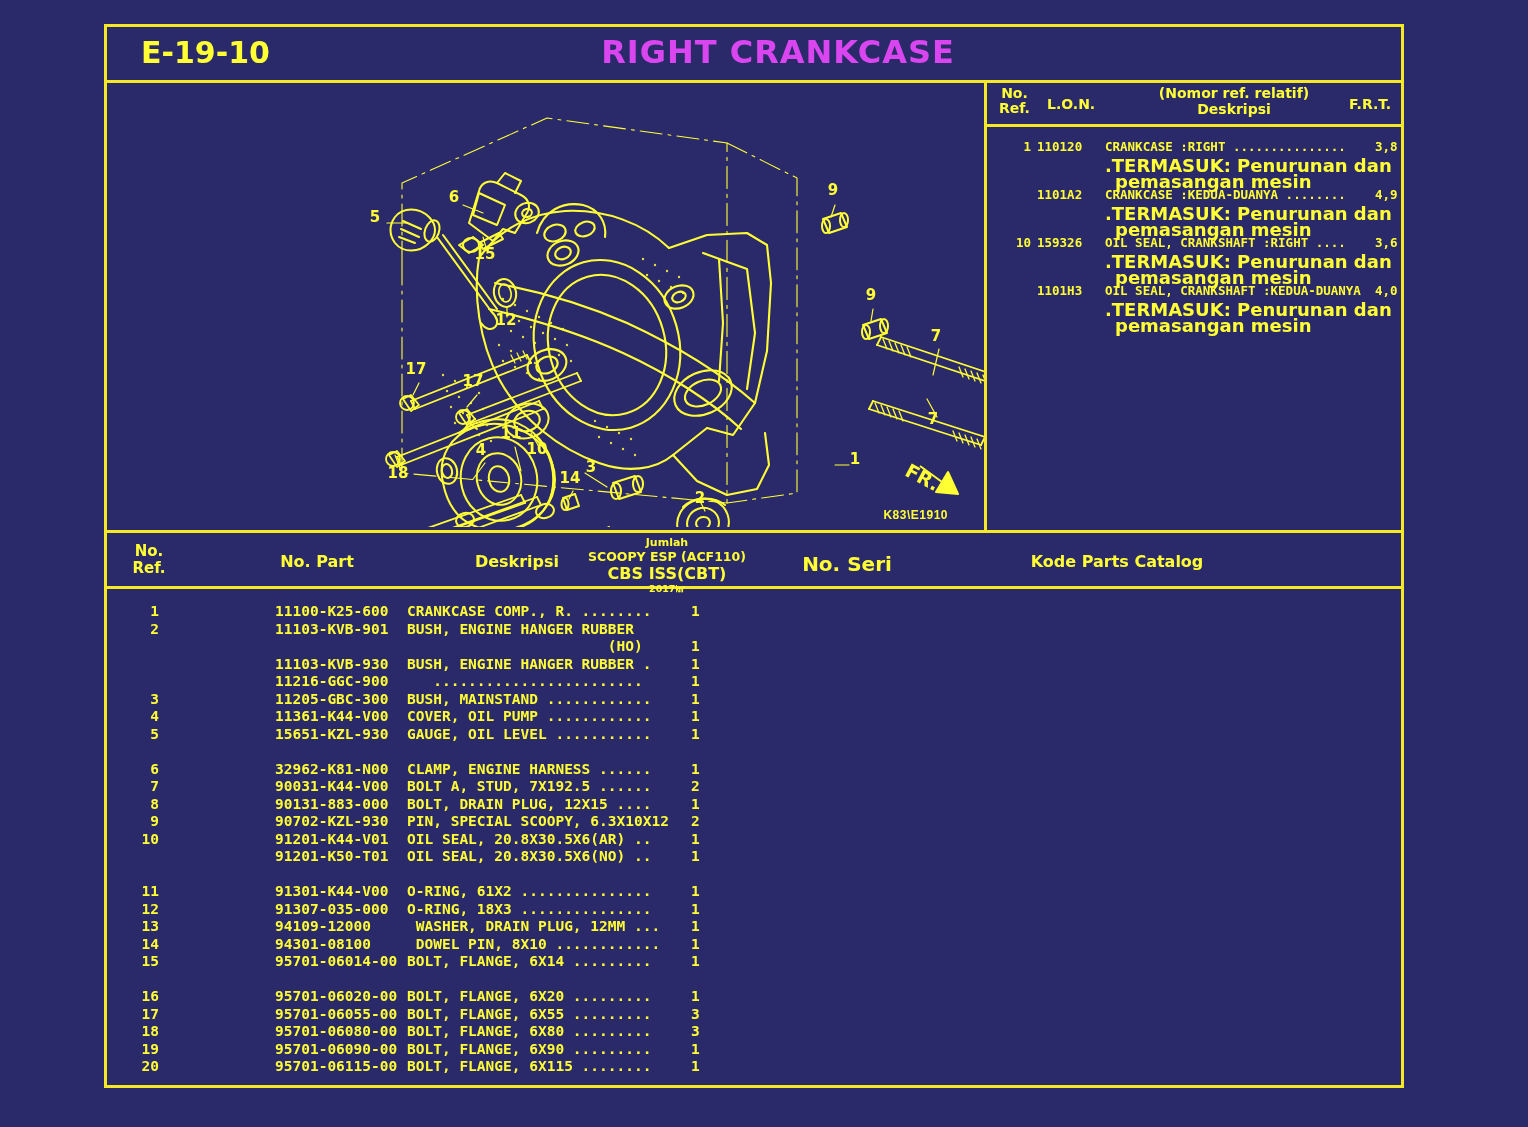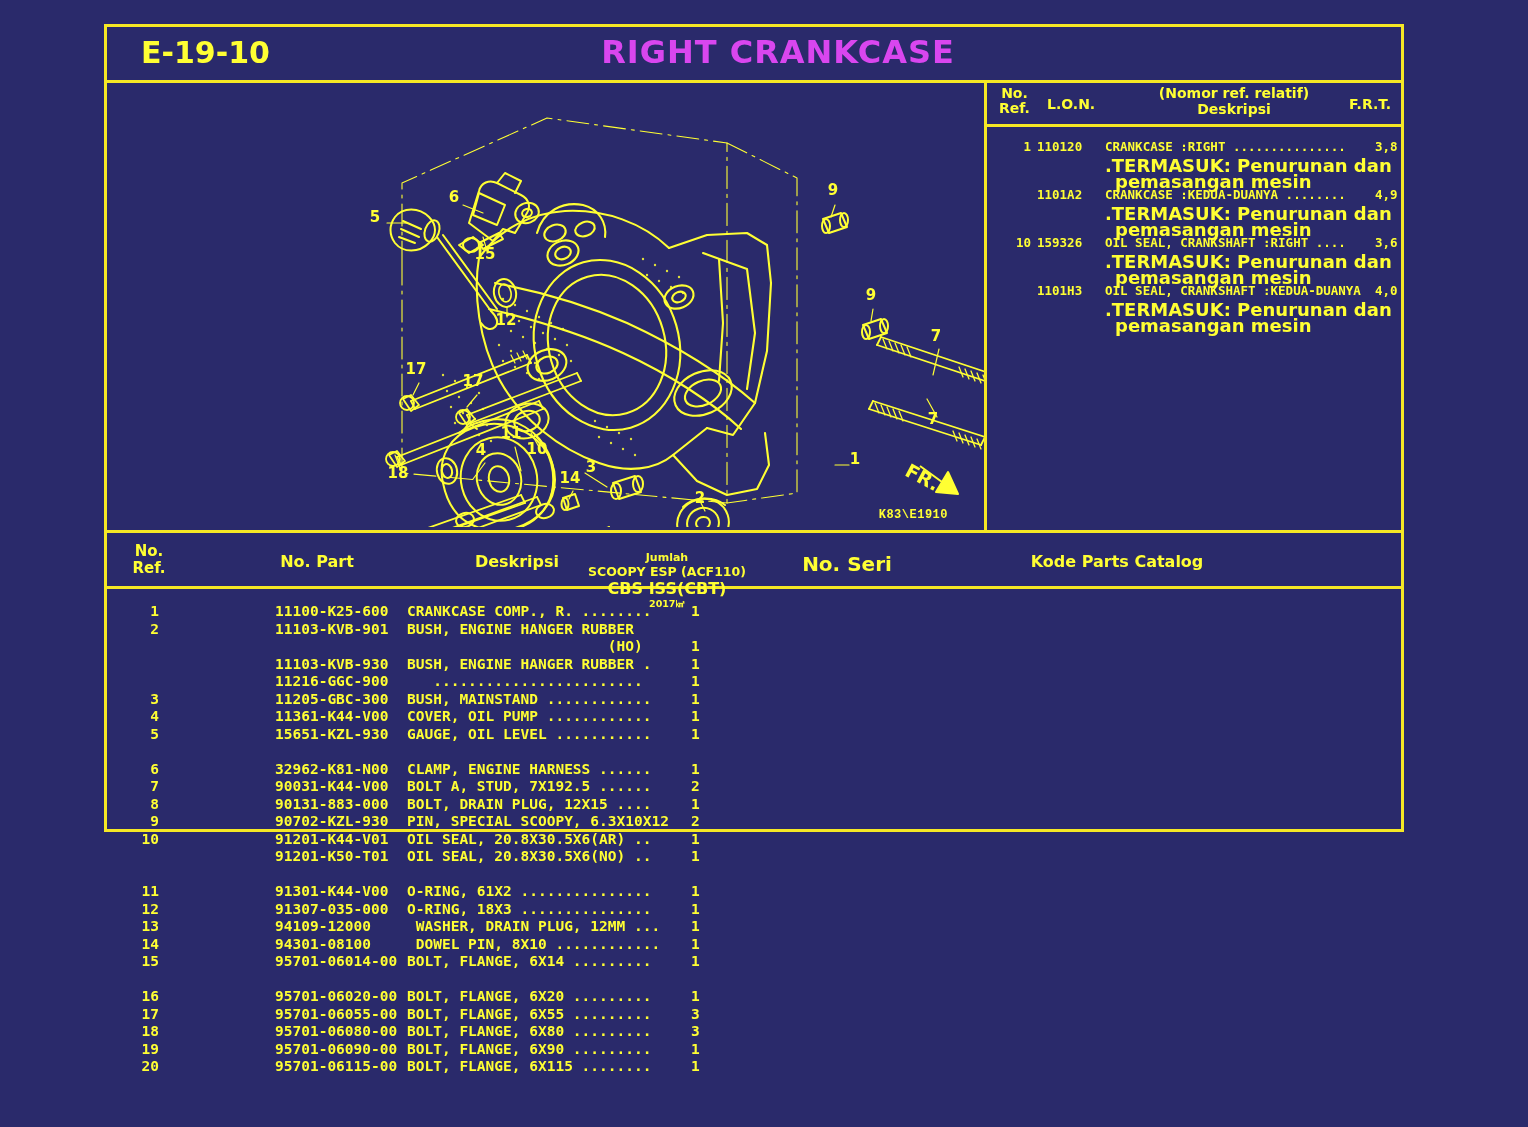--- a/index.html
+++ b/index.html
@@ -11,21 +11,21 @@
     width: 1528px;
     height: 1127px;
     font-family: "DejaVu Sans Mono", monospace;
     overflow: hidden;
   }
   .page {
     position: absolute;
     left: 104px;
     top: 24px;
     width: 1300px;
-    height: 808px;
+    height: 1064px;
     border: 3px solid #f5e825;
     box-sizing: border-box;
     background: #2a2a6b;
   }
 
   
   .titlebar {
     position: relative;
     height: 56px;
     border-bottom: 3px solid #f5e825;
@@ -80,21 +80,21 @@
     font-family: "DejaVu Sans", sans-serif;
     font-weight: bold;
     font-size: 19px;
     color: #ffff33;
     transform: rotate(28deg);
   }
   .draw-code {
     position: absolute;
     right: 36px;
     bottom: 8px;
-    font-family: Liberation Mono, monospace;
+    font-family: Liberation Sans, sans-serif;
     font-weight: bold;
     font-size: 12px;
     color: #ffff33;
     letter-spacing: 0.5px;
   }
 
   
   .reftable {
     position: absolute;
     left: 880px; top: 0;
@@ -136,21 +136,21 @@
     border-bottom: 3px solid #f5e825;
     box-sizing: border-box;
     font-family: "DejaVu Sans", sans-serif;
     font-weight: bold;
     color: #ffff33;
   }
   .midhead > div { position: absolute; text-align: center; }
   .mh-noref { left: 12px;  top: 10px;  width: 60px; font-size: 15px; line-height: 1.15; }
   .mh-part  { left: 140px; top: 19px;  width: 140px; font-size: 16px; }
   .mh-desk  { left: 330px; top: 19px;  width: 160px; font-size: 16px; }
-  .mh-jum   { left: 450px; top: 18px;   width: 220px; }
+  .mh-jum   { left: 450px; top: 3px;   width: 220px; }
   .mh-jum .j1 { font-size: 11px; }
   .mh-jum .j2 { font-size: 12.5px; }
   .mh-jum .j3 { font-size: 16px; }
   .mh-jum .j4 { font-size: 9.5px; }
   .mh-seri  { left: 640px; top: 19px;  width: 200px; font-size: 20px; }
   .mh-kode  { left: 860px; top: 19px;  width: 300px; font-size: 16px; }
 
   
   .parts {
     position: relative;

